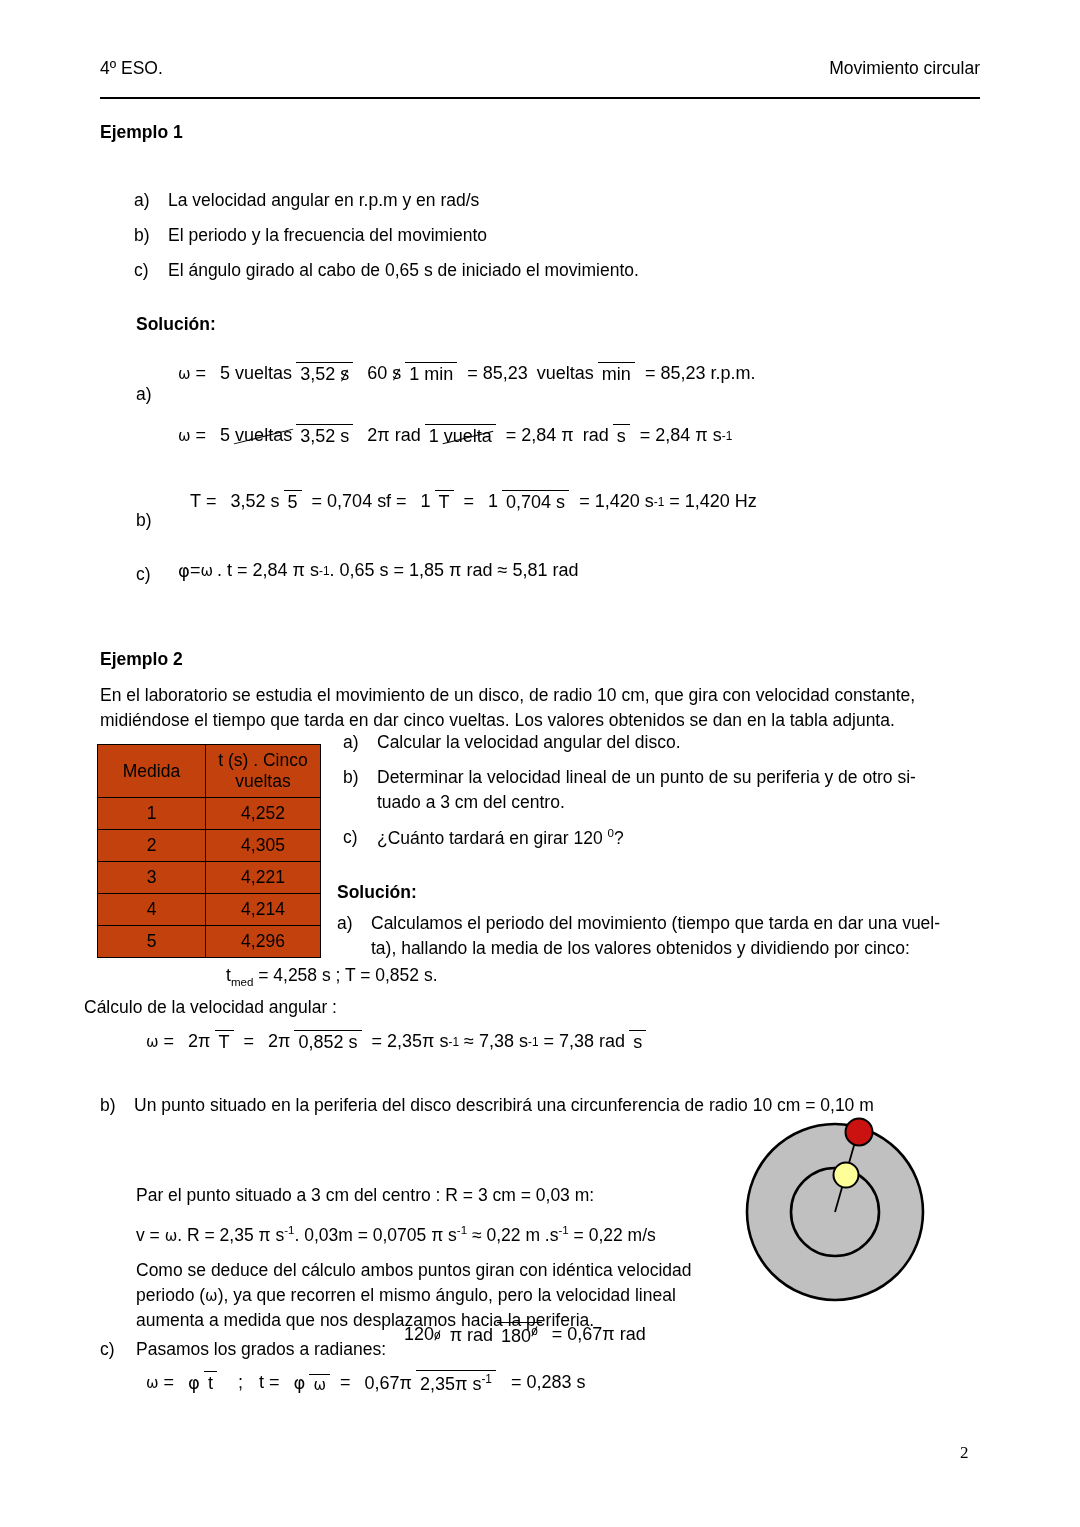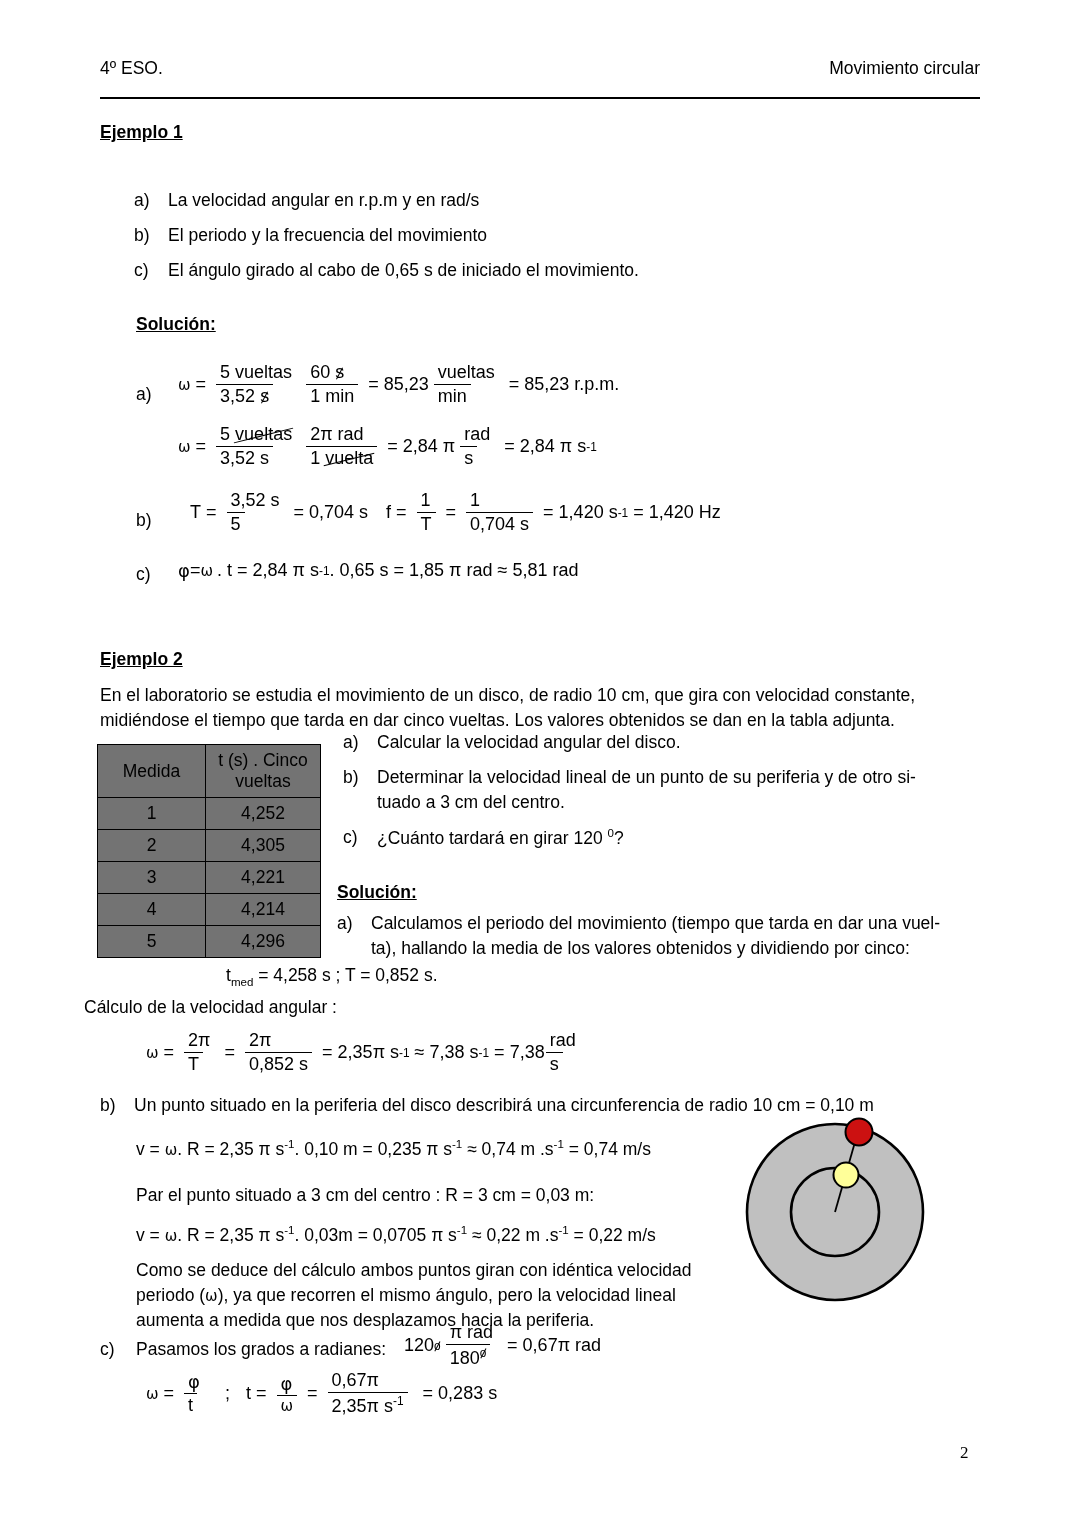--- a/index.html
+++ b/index.html
@@ -23,31 +23,31 @@
     display: flex; justify-content: space-between; align-items: baseline;
     font-size: 17.5px;
   }
   .header-rule {
     position: absolute; left: 100px; top: 97px; width: 880px;
     border-top: 2px solid #000;
   }
 
   
   .blk { position: absolute; font-size: 17.5px; line-height: 1.42; }
-  .bold { font-weight: bold; text-decoration: underline; }
+  .bold { font-weight: bold; }
 
   .item { display: flex; margin-bottom: 10px; }
   .item .lbl { width: 34px; flex: none; }
   .item .txt { flex: 1; }
 
   
   .math { position: absolute; font-size: 18px; display: flex; align-items: center; }
   .math .itm { display: inline-flex; align-items: center; white-space: nowrap; }
   .frac {
-    display: inline-flex; flex-direction: column; align-items: flex-start;
+    display: inline-flex; flex-direction: row; align-items: flex-end;
     vertical-align: middle; margin: 0 5px; text-align: center;
   }
   .frac .num { padding: 0 4px 1px 4px; }
   .frac .den { padding: 1px 4px 0 4px; border-top: 1.6px solid #000; }
   .op { margin: 0 5px; }
   sup.exp { font-size: 0.66em; vertical-align: super; }
   sub.sb  { font-size: 0.66em; vertical-align: sub; }
   .gk { font-family: "DejaVu Sans", sans-serif; }
 
   
@@ -56,21 +56,21 @@
     content: ""; position: absolute; left: -2px; right: -2px;
     top: 50%; height: 0; border-top: 1.4px solid #000;
     transform: rotate(-32deg); transform-origin: center;
   }
   .cancel.steep::after { transform: rotate(-62deg); }
   .cancel.flat::after  { transform: rotate(-14deg); }
 
   
   .tbl {
     position: absolute; border-collapse: collapse;
-    font-size: 17.5px; background: #737373;
+    font-size: 17.5px; background: #c2410c;
   }
   .tbl td, .tbl th {
     border: 1.6px solid #000; text-align: center; font-weight: normal;
     padding: 5px 6px; line-height: 1.2;
   }
   .tbl .c0 { width: 108px; }
   .tbl .c1 { width: 115px; }
 
   
   .diagram { position: absolute; }
@@ -296,21 +296,20 @@
     </span>
   </div>
 
   <div class="blk" style="left:100px; top:1093px; width:790px;">
     <div class="item">
       <span class="lbl">b)</span>
       <span class="txt">Un punto situado en la periferia del disco describirá una circunferencia de radio 10 cm = 0,10 m</span>
     </div>
   </div>
 
-  <div class="blk" style="left:136px; top:1136px;"><span>v = </span><span class="gk" style="font-size:15px;">ω</span><span>. R = 2,35 π s</span><sup class="exp">-1</sup><span>. 0,10 m = 0,235 π s</span><sup class="exp">-1</sup><span> ≈ 0,74 m .s</span><sup class="exp">-1</sup><span> = 0,74 m/s</span></div>
 
   <div class="blk" style="left:136px; top:1183px;">Par el punto situado a 3 cm del centro : R = 3 cm = 0,03 m:</div>
 
   <div class="blk" style="left:136px; top:1222px;"><span>v = </span><span class="gk" style="font-size:15px;">ω</span><span>. R = 2,35 π s</span><sup class="exp">-1</sup><span>. 0,03m = 0,0705 π s</span><sup class="exp">-1</sup><span> ≈ 0,22 m .s</span><sup class="exp">-1</sup><span> = 0,22 m/s</span></div>
 
   <div class="blk" style="left:136px; top:1258px;">
     <div>Como se deduce del cálculo ambos puntos giran con idéntica velocidad</div>
     <div><span>periodo (</span><span class="gk" style="font-size:15px;">ω</span><span>), ya que recorren el mismo ángulo, pero la velocidad lineal</span></div>
     <div>aumenta a medida que nos desplazamos hacia la periferia.</div>
   </div>

